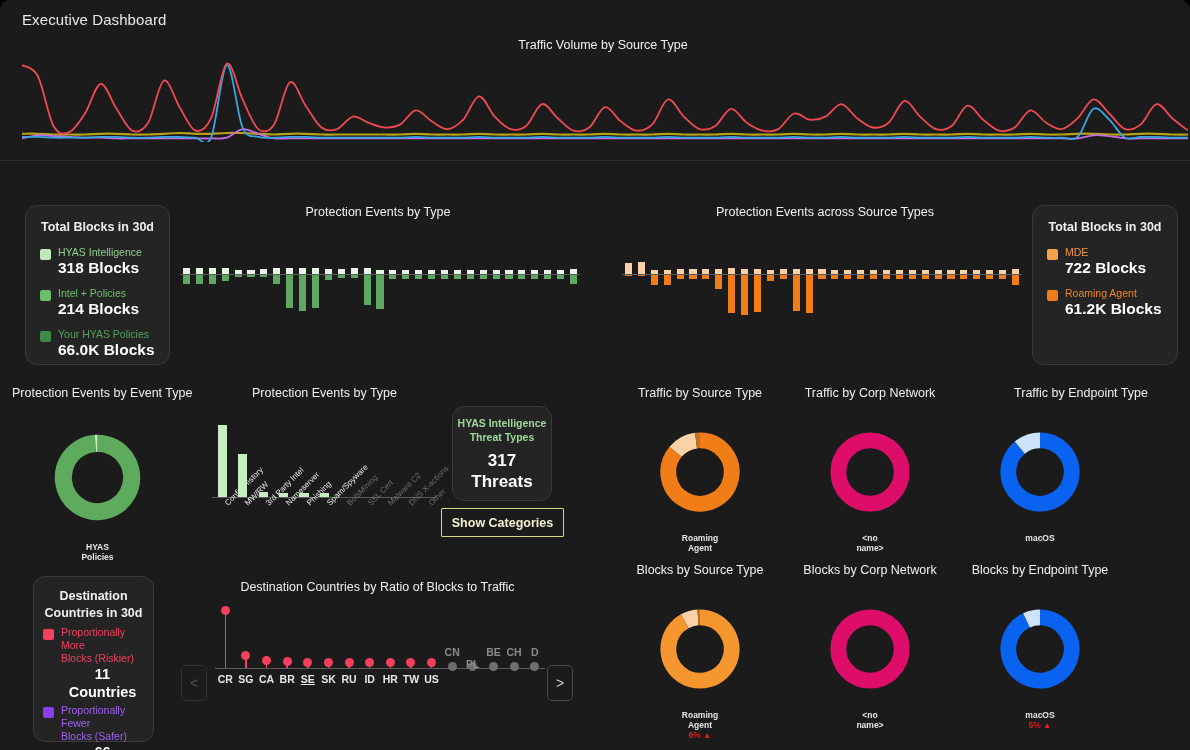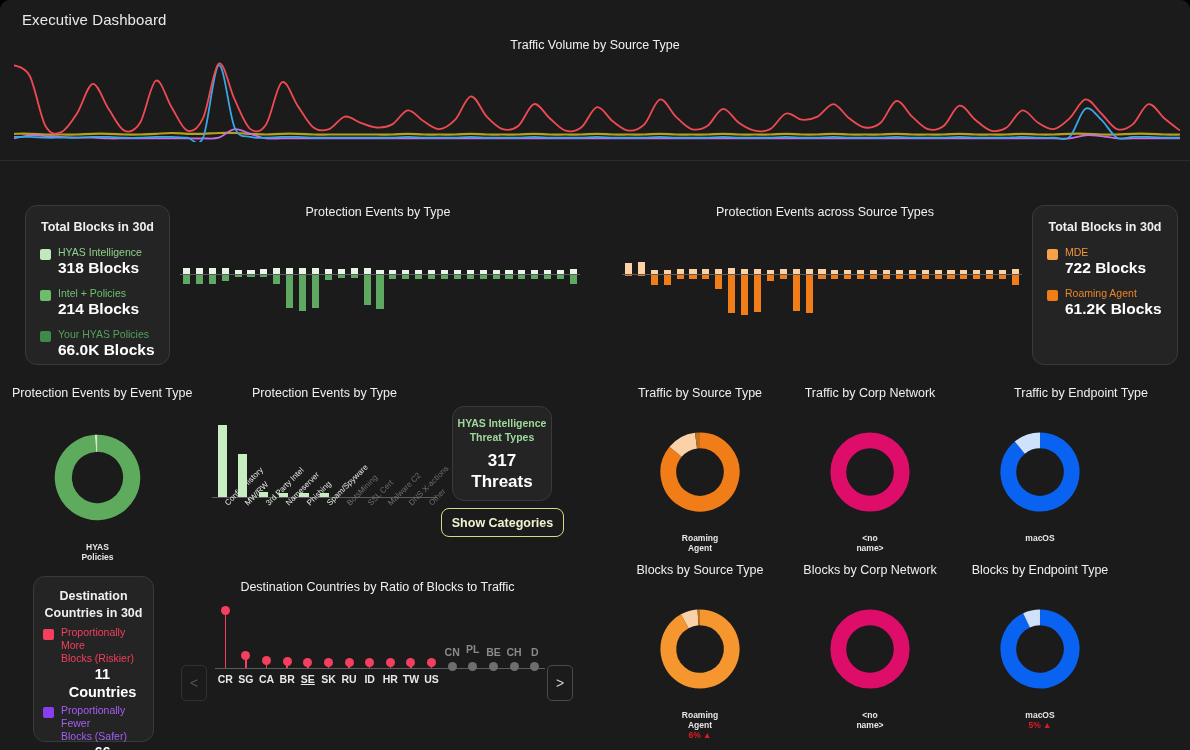--- a/index.html
+++ b/index.html
@@ -24,21 +24,21 @@
     position: absolute; left: 22px; top: 11px;
     font-size: 15px; color: #e9e9e9; letter-spacing: .1px;
   }
   .chart-title {
     position: absolute;
     font-size: 12.5px; color: #f0f0f0; text-align: center;
     white-space: nowrap;
   }
 
   
-  .top-panel { position: absolute; left: 0; top: 38px; width: 1175px; height: 122px; }
+  .top-panel { position: absolute; left: 8px; top: 38px; width: 1175px; height: 122px; }
   .sparkline-wrap { position: absolute; left: 14px; top: 22px; width: 1166px; height: 82px; }
   .divider {
     position: absolute; left: 0; top: 160px; width: 1190px; height: 1px;
     background: #2b2b2b;
   }
 
   
   .card {
     position: absolute;
     background: #242424;
@@ -94,21 +94,21 @@
     position: absolute; width: 26px; height: 36px;
     border: 1px solid #4a4a4a; border-radius: 5px;
     background: transparent; color: #cfcfcf;
     font-size: 14px; display: flex; align-items: center; justify-content: center;
     cursor: pointer;
   }
   .nav-btn.disabled { color: #555; border-color: #313131; }
 
   .pill-btn {
     position: absolute;
-    border: 1px solid #d9d984; border-radius: 8px;
+    border: 1px solid #d9d984; border-radius: 1px;
     background: transparent; color: #f2f2d2;
     font-size: 12.5px; font-weight: 700;
     display: flex; align-items: center; justify-content: center;
     cursor: pointer;
   }
   .kpi-card { position: absolute; background:#242424; border:1px solid #3a3a3a; border-radius:12px;
               display:flex; flex-direction:column; align-items:center; justify-content:center; }
   .kpi-sub { font-size: 10.5px; line-height: 14px; font-weight: 700; }
   .kpi-num { font-size: 17px; color:#fff; font-weight:700; line-height: 21px; margin-top:6px; }
   .kpi-unit { font-size: 17px; color:#fff; font-weight:700; line-height: 21px; }
@@ -405,21 +405,21 @@
       <div class="lolli-lab" style="left: 161.312px; width: 28px; top: 73px; color: rgb(232, 232, 232);">HR</div>
       <div class="lolli-stem" style="left: 195.137px; top: 62.2px; height: 5.8px; background: rgb(244, 63, 94);"></div>
       <div class="lolli-dot" style="left: 191.438px; top: 57.7px; width: 9px; height: 9px; background: rgb(244, 63, 94);"></div>
       <div class="lolli-lab" style="left: 181.938px; width: 28px; top: 73px; color: rgb(232, 232, 232);">TW</div>
       <div class="lolli-stem" style="left: 215.762px; top: 62.2px; height: 5.8px; background: rgb(244, 63, 94);"></div>
       <div class="lolli-dot" style="left: 212.062px; top: 57.7px; width: 9px; height: 9px; background: rgb(244, 63, 94);"></div>
       <div class="lolli-lab" style="left: 202.562px; width: 28px; top: 73px; color: rgb(232, 232, 232);">US</div>
       <div class="lolli-dot" style="left: 232.688px; top: 61.5px; width: 9px; height: 9px; background: rgb(110, 110, 110);"></div>
       <div class="lolli-lab" style="left: 223.188px; width: 28px; top: 46px; color: rgb(138, 138, 138);">CN</div>
       <div class="lolli-dot" style="left: 253.312px; top: 61.5px; width: 9px; height: 9px; background: rgb(110, 110, 110);"></div>
-      <div class="lolli-lab" style="left: 243.812px; width: 28px; top: 43px; color: rgb(138, 138, 138);">PL</div>
+      <div class="lolli-lab" style="left: 243.812px; width: 28px; top: 58px; color: rgb(138, 138, 138);">PL</div>
       <div class="lolli-dot" style="left: 273.938px; top: 61.5px; width: 9px; height: 9px; background: rgb(110, 110, 110);"></div>
       <div class="lolli-lab" style="left: 264.438px; width: 28px; top: 46px; color: rgb(138, 138, 138);">BE</div>
       <div class="lolli-dot" style="left: 294.562px; top: 61.5px; width: 9px; height: 9px; background: rgb(110, 110, 110);"></div>
       <div class="lolli-lab" style="left: 285.062px; width: 28px; top: 46px; color: rgb(138, 138, 138);">CH</div>
       <div class="lolli-dot" style="left: 315.188px; top: 61.5px; width: 9px; height: 9px; background: rgb(110, 110, 110);"></div>
       <div class="lolli-lab" style="left: 305.688px; width: 28px; top: 46px; color: rgb(138, 138, 138);">D</div>
     </div>
   <div class="nav-btn disabled" style="left:181px;top:665px;">&lt;</div>
   <div class="nav-btn" style="left:547px;top:665px;">&gt;</div>
 

